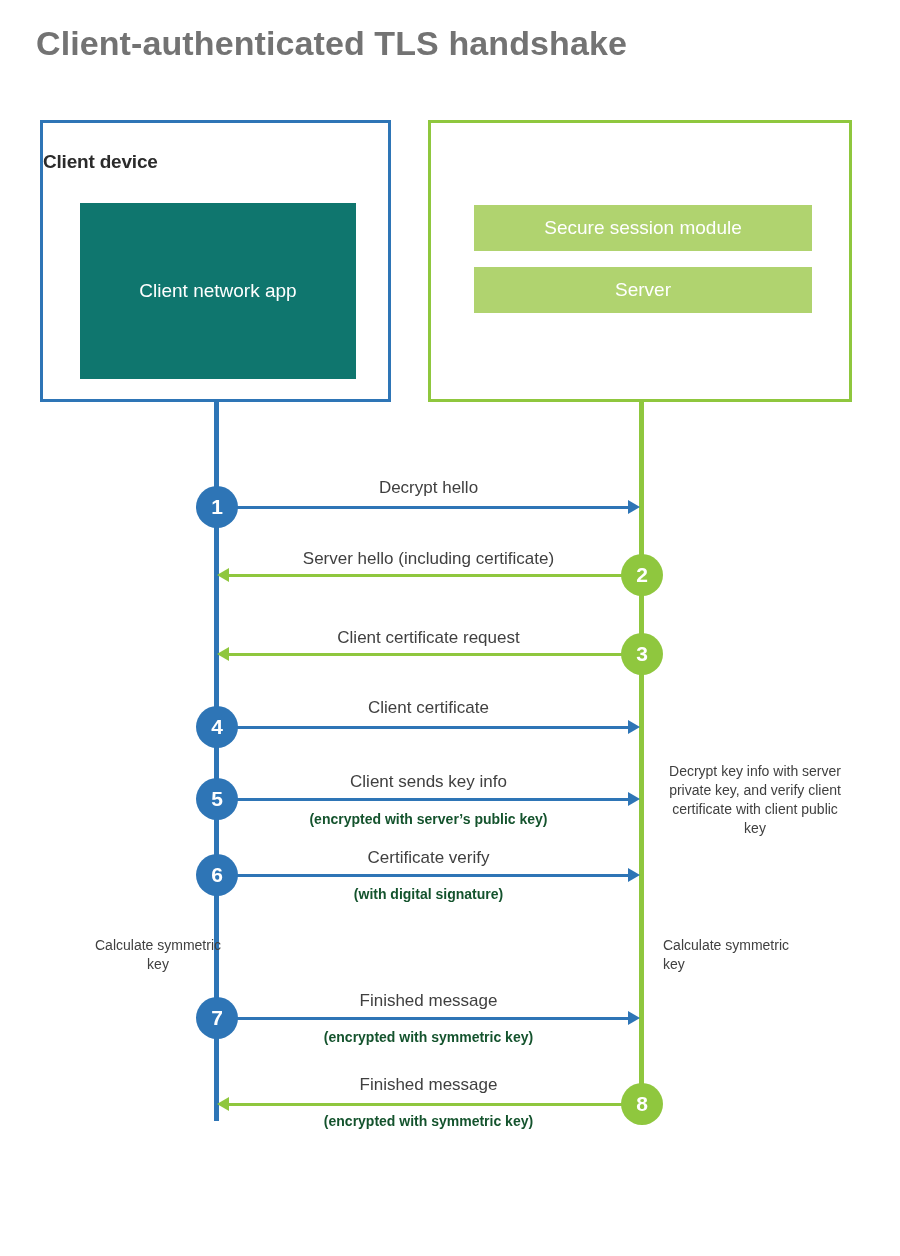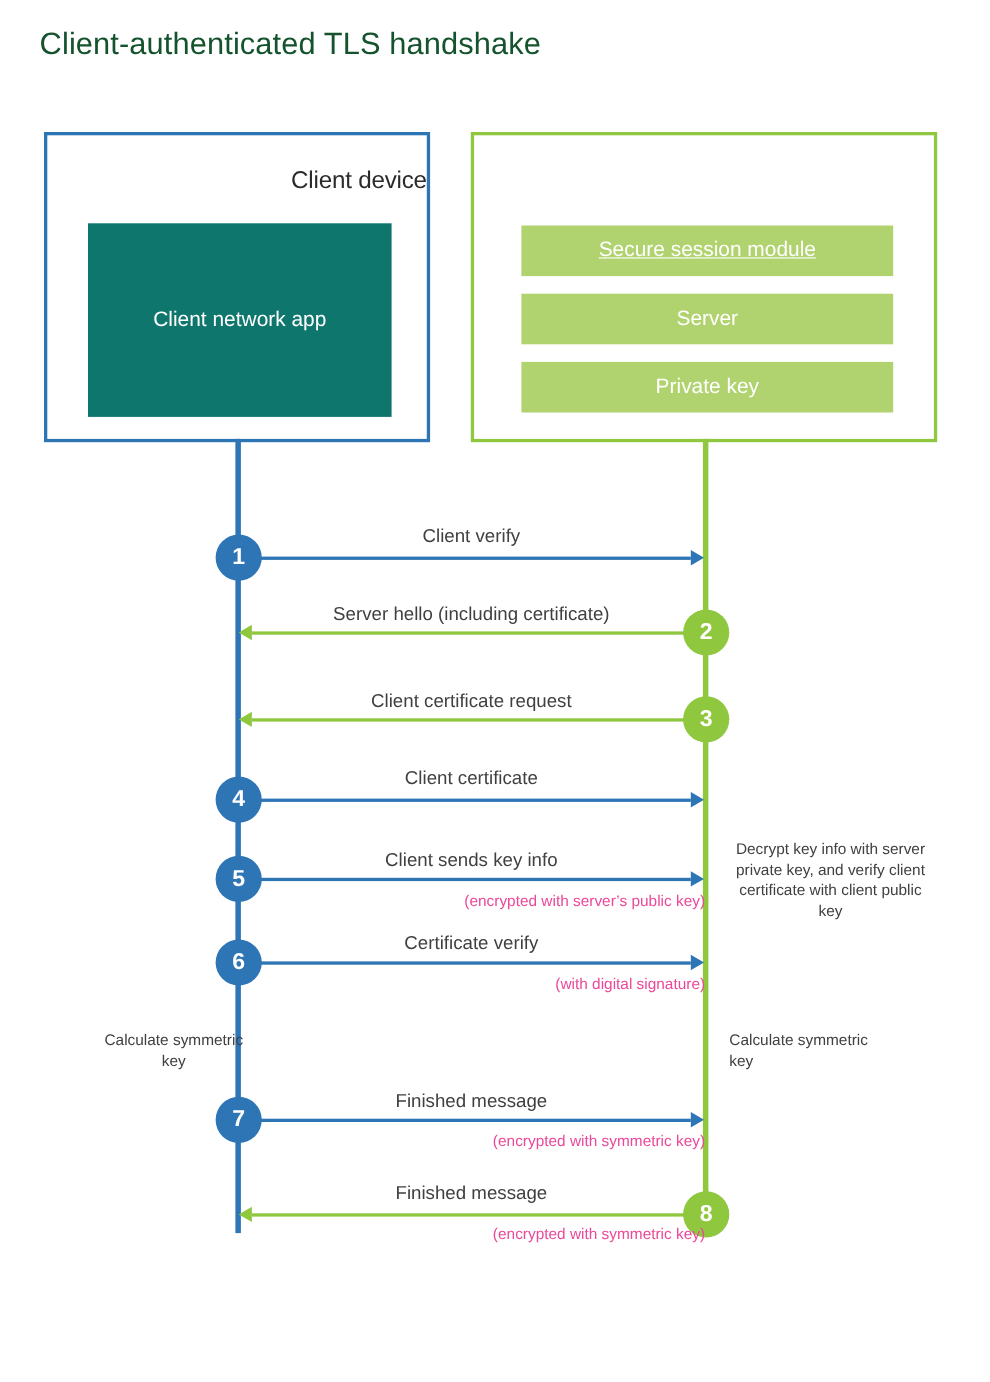--- a/index.html
+++ b/index.html
@@ -13,23 +13,23 @@
     position: relative;
     font-family: "Liberation Sans", sans-serif;
     -webkit-font-smoothing: antialiased;
     overflow: hidden;
   }
 
   #diagram-title {
     position: absolute;
     left: 36px;
     top: 24px;
-    font-size: 28px;
-    font-weight: 400;
-    color: #14532d;
+    font-size: 34px;
+    font-weight: 700;
+    color: #737373;
     letter-spacing: 0.1px;
     white-space: nowrap;
   }
 
   
   .party-box {
     position: absolute;
     background: #ffffff;
     box-sizing: border-box;
   }
@@ -45,23 +45,23 @@
     top: 120px;
     width: 424px;
     height: 282px;
     border: 3px solid #8FC73E;
   }
   .party-title {
     position: absolute;
     left: 0;
     right: 0;
     top: 28px;
-    text-align: right;
-    font-size: 22px;
-    font-weight: normal;
+    text-align: left;
+    font-size: 19px;
+    font-weight: bold;
     color: #2b2b2b;
     letter-spacing: -0.2px;
   }
 
   #client-app-block {
     position: absolute;
     left: 37px;
     top: 80px;
     width: 276px;
     height: 176px;
@@ -81,21 +81,21 @@
     width: 338px;
     height: 46px;
     background: #B0D36F;
     color: #ffffff;
     font-size: 19px;
     display: flex;
     align-items: center;
     justify-content: center;
     text-align: center;
   }
-  #server-block-0 { top: 82px; text-decoration: underline; }
+  #server-block-0 { top: 82px; }
   #server-block-1 { top: 144px; }
   #server-block-2 { top: 206px; }
 
   
   .lifeline {
     position: absolute;
     width: 5px;
     top: 399px;
     height: 722px;
   }
@@ -138,23 +138,24 @@
   .msg-label {
     position: absolute;
     font-size: 17px;
     color: #404040;
     text-align: center;
     white-space: nowrap;
   }
   .msg-sublabel {
     position: absolute;
     font-size: 14px;
-    color: #ec4899;
-    text-align: right;
+    color: #14532d;
+    text-align: center;
     white-space: nowrap;
+    font-weight: bold;
   }
 
   
   .side-note {
     position: absolute;
     font-size: 14px;
     line-height: 19px;
     color: #404040;
   }
   #note-decrypt {
@@ -182,27 +183,26 @@
 <div id="diagram-title">Client-authenticated TLS handshake</div>
 
 <div id="client-box" class="party-box">
   <div class="party-title">Client device</div>
   <div id="client-app-block">Client network app</div>
 </div>
 
 <div id="server-box" class="party-box">
   <div id="server-block-0" class="server-block">Secure session module</div>
   <div id="server-block-1" class="server-block">Server</div>
-  <div id="server-block-2" class="server-block">Private key</div>
 </div>
 
 <div id="client-lifeline" class="lifeline"></div>
 <div id="server-lifeline" class="lifeline"></div>
 
-<div class="msg-label" style="left:216px; top:478px; width:425px;">Client verify</div>
+<div class="msg-label" style="left:216px; top:478px; width:425px;">Decrypt hello</div>
 <div class="msg-line c2s" style="left:216px; top:506px; width:412px;"></div>
 <div class="msg-head c2s" style="left:628px; top:500px;"></div>
 <div class="step-badge c2s" style="top:486px;">1</div>
 
 <div class="msg-label" style="left:216px; top:549px; width:425px;">Server hello (including certificate)</div>
 <div class="msg-line s2c" style="left:229px; top:574px; width:412px;"></div>
 <div class="msg-head s2c" style="left:217px; top:568px;"></div>
 <div class="step-badge s2c" style="top:554px;">2</div>
 
 <div class="msg-label" style="left:216px; top:628px; width:425px;">Client certificate request</div>

